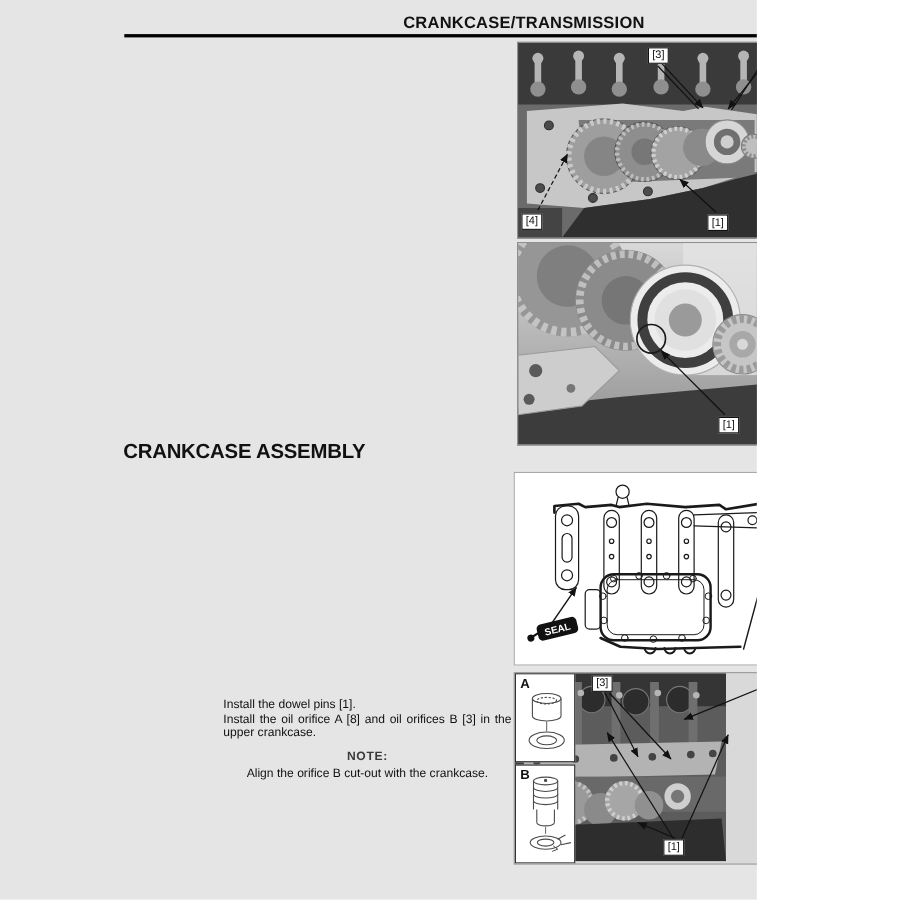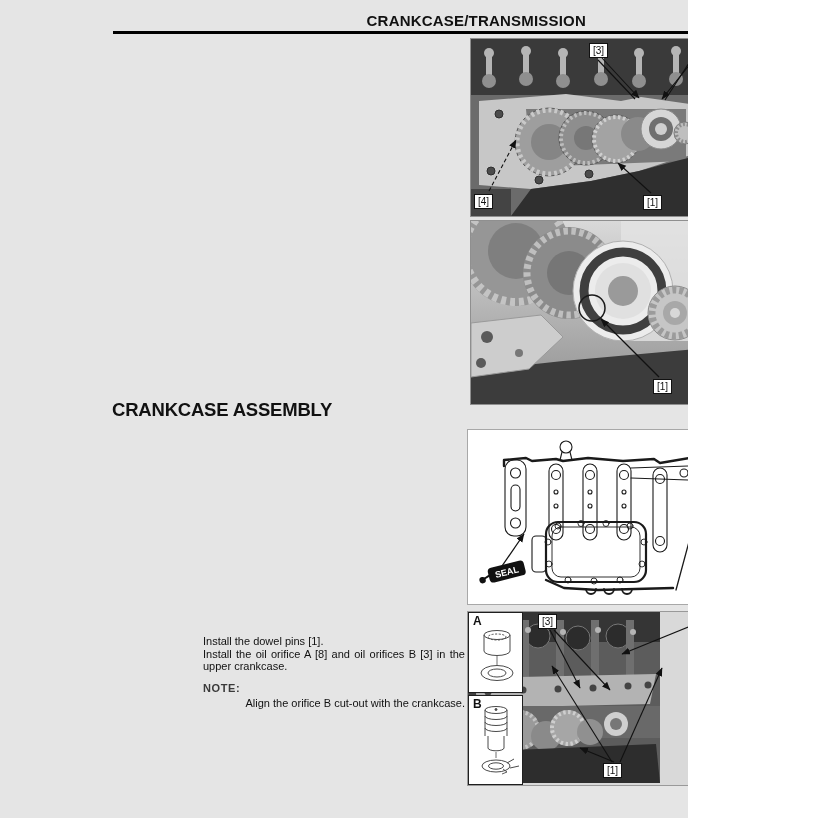--- a/index.html
+++ b/index.html
@@ -6,22 +6,22 @@
   .page{position:relative;width:688px;height:818px;background:#e5e5e5;overflow:hidden;
         font-family:Liberation Sans, sans-serif;color:#111;}
   .hdr-title{position:absolute;top:12px;right:102px;font-size:15px;font-weight:bold;letter-spacing:0.2px;}
   .hdr-rule{position:absolute;left:113px;top:31px;width:603px;height:3px;background:#000;}
   .body-text{position:absolute;left:203px;width:259px;font-size:11px;line-height:12.7px;text-align:justify;}
   .p1{top:39px;}
   .p2{top:221px;}
   .p3{top:425px;}
   .p4{top:635px;width:262px;}
   .p4 .l1{text-align:left;}
-  .note-label{margin-top:9px;font-weight:bold;color:#3a3a3a;letter-spacing:0.6px;text-align:left;}
-  .note-text{margin-top:2px;text-align:right;}
+  .note-label{margin-top:9px;font-weight:bold;color:#3a3a3a;letter-spacing:0.6px;text-align:center;}
+  .note-text{margin-top:2px;text-align:center;}
   .sec-heading{position:absolute;left:112px;top:399px;font-size:18.5px;font-weight:bold;letter-spacing:-0.2px;}
   .fig{position:absolute;overflow:hidden;background:#777;}
   .fig1{left:470px;top:38px;width:246px;height:177px;border:1px solid #8f8f8f;}
   .fig2{left:470px;top:220px;width:246px;height:183px;border:1px solid #8f8f8f;}
   .fig3{left:467px;top:429px;width:252px;height:174px;border:1px solid #a8a8a8;background:#fff;}
   .fig4{left:467px;top:611px;width:252px;height:173px;border:1px solid #999;background:#d9d9d9;}
   .fig svg{position:absolute;left:0;top:0;}
   .callout{position:absolute;background:#fff;border:1px solid #111;color:#111;
            font-size:10px;line-height:13px;padding:0 3px;z-index:5;}
   .panel{position:absolute;left:0;width:55px;background:#fff;border:1.5px solid #1f1f1f;box-sizing:border-box;}

